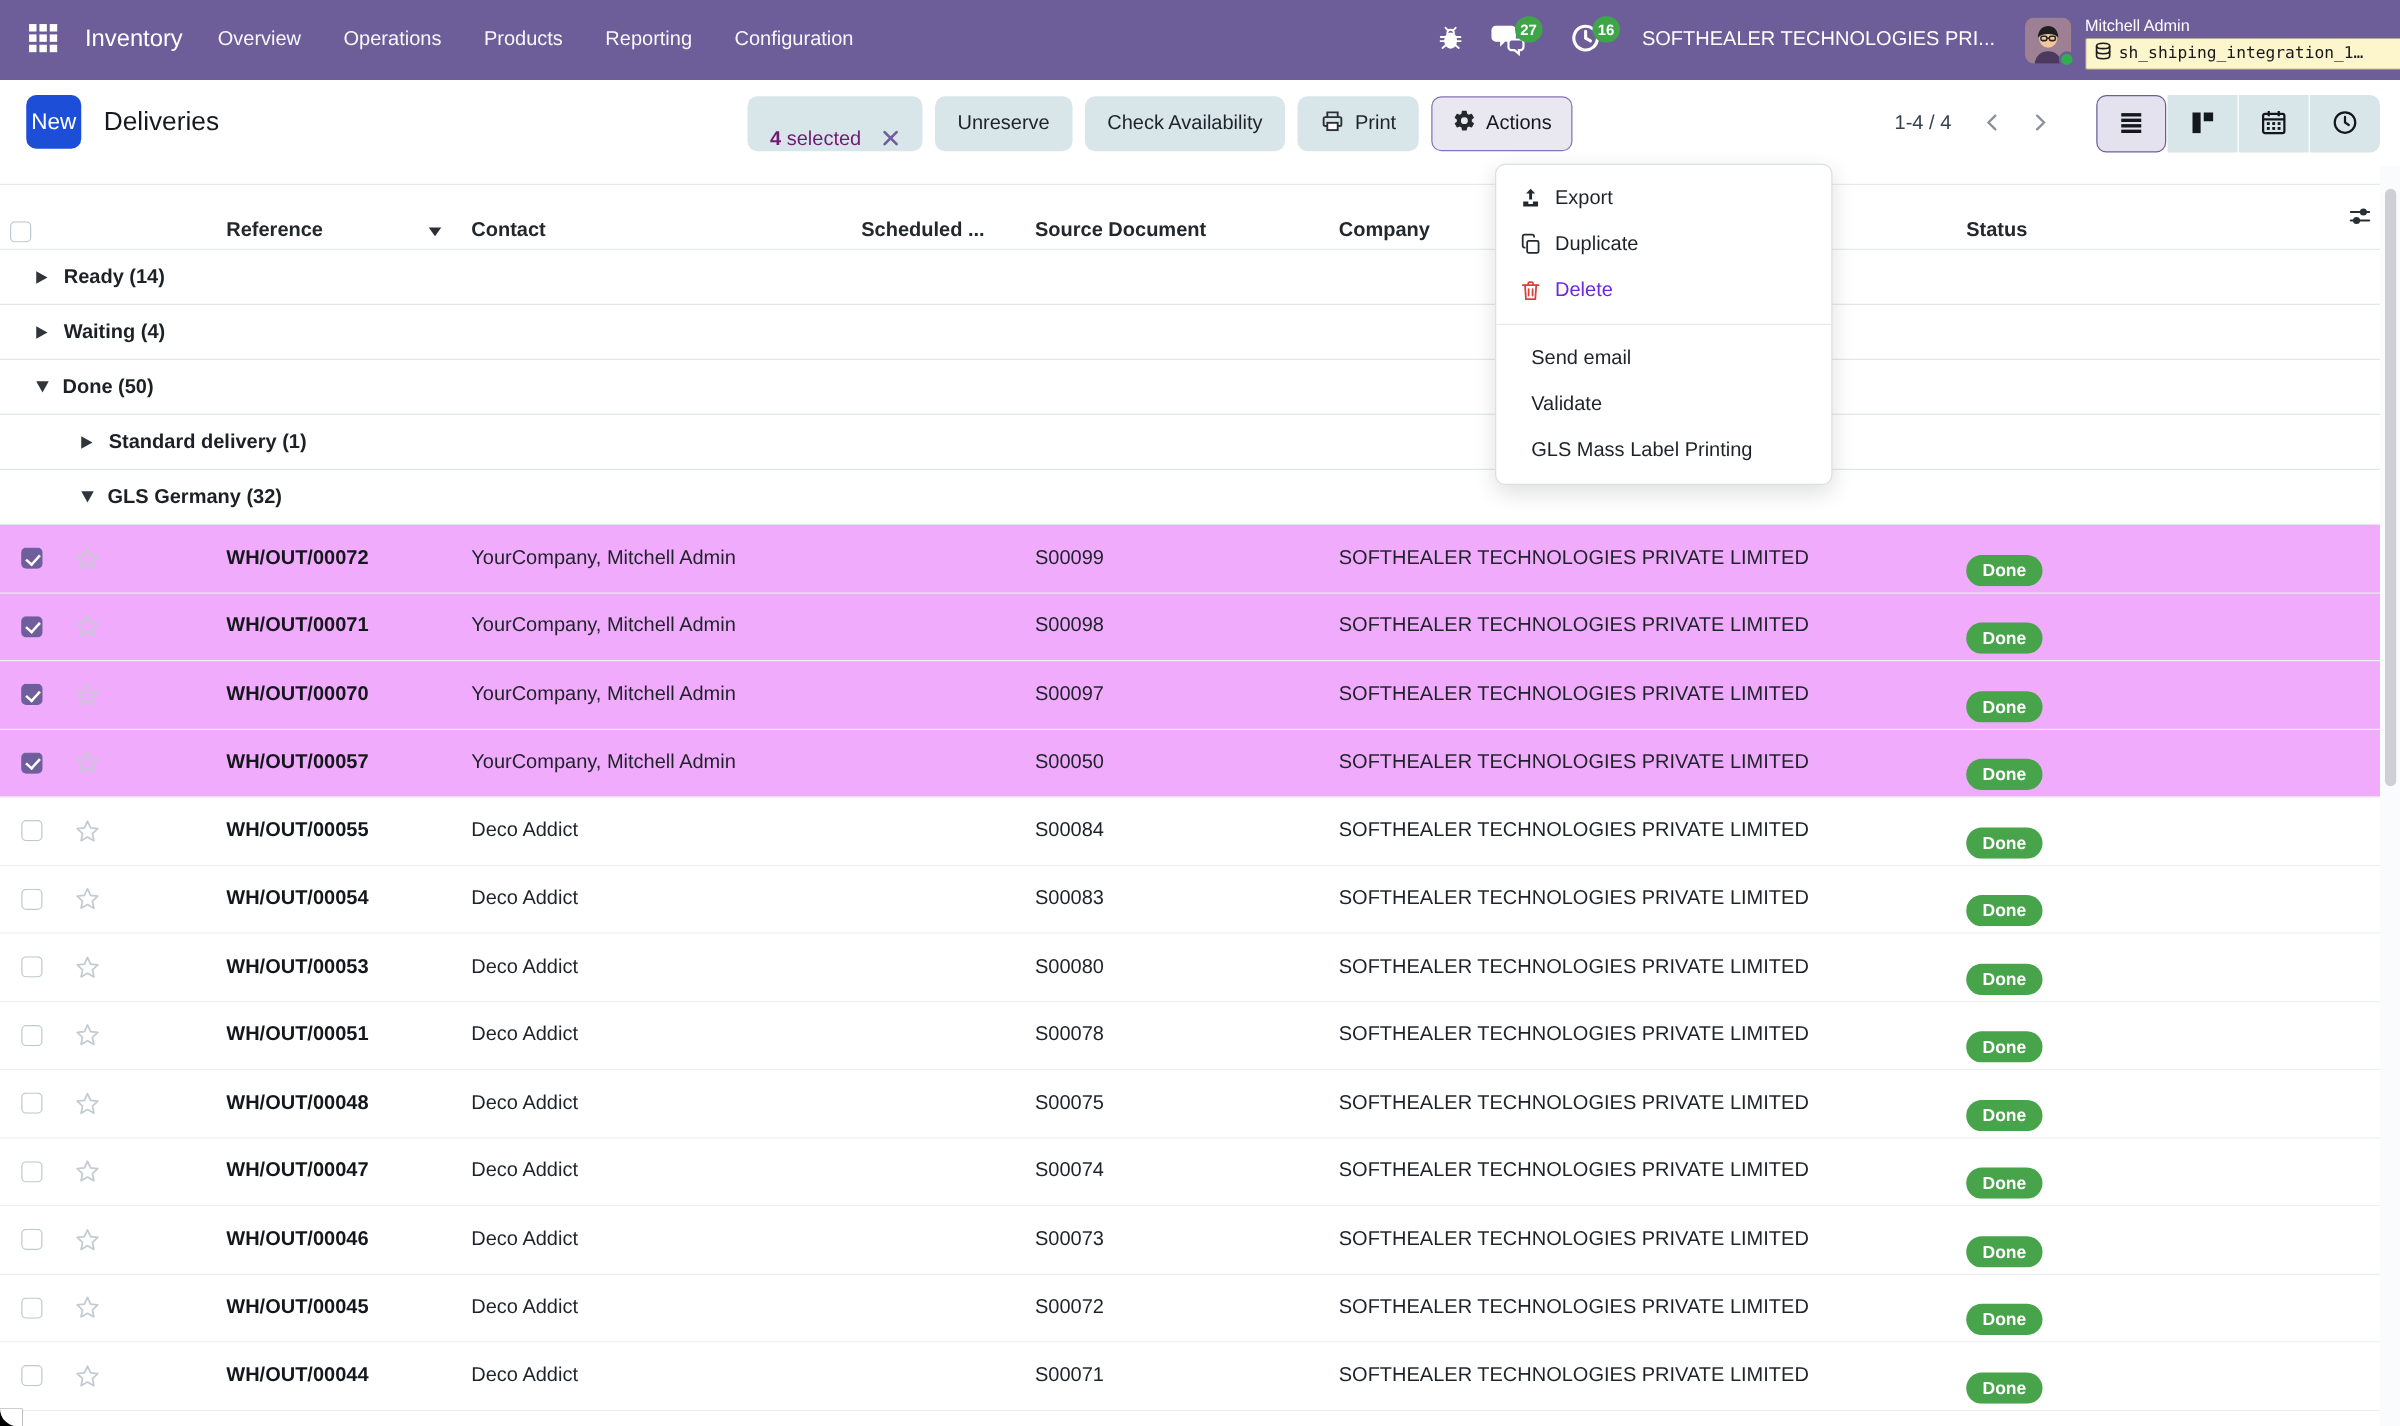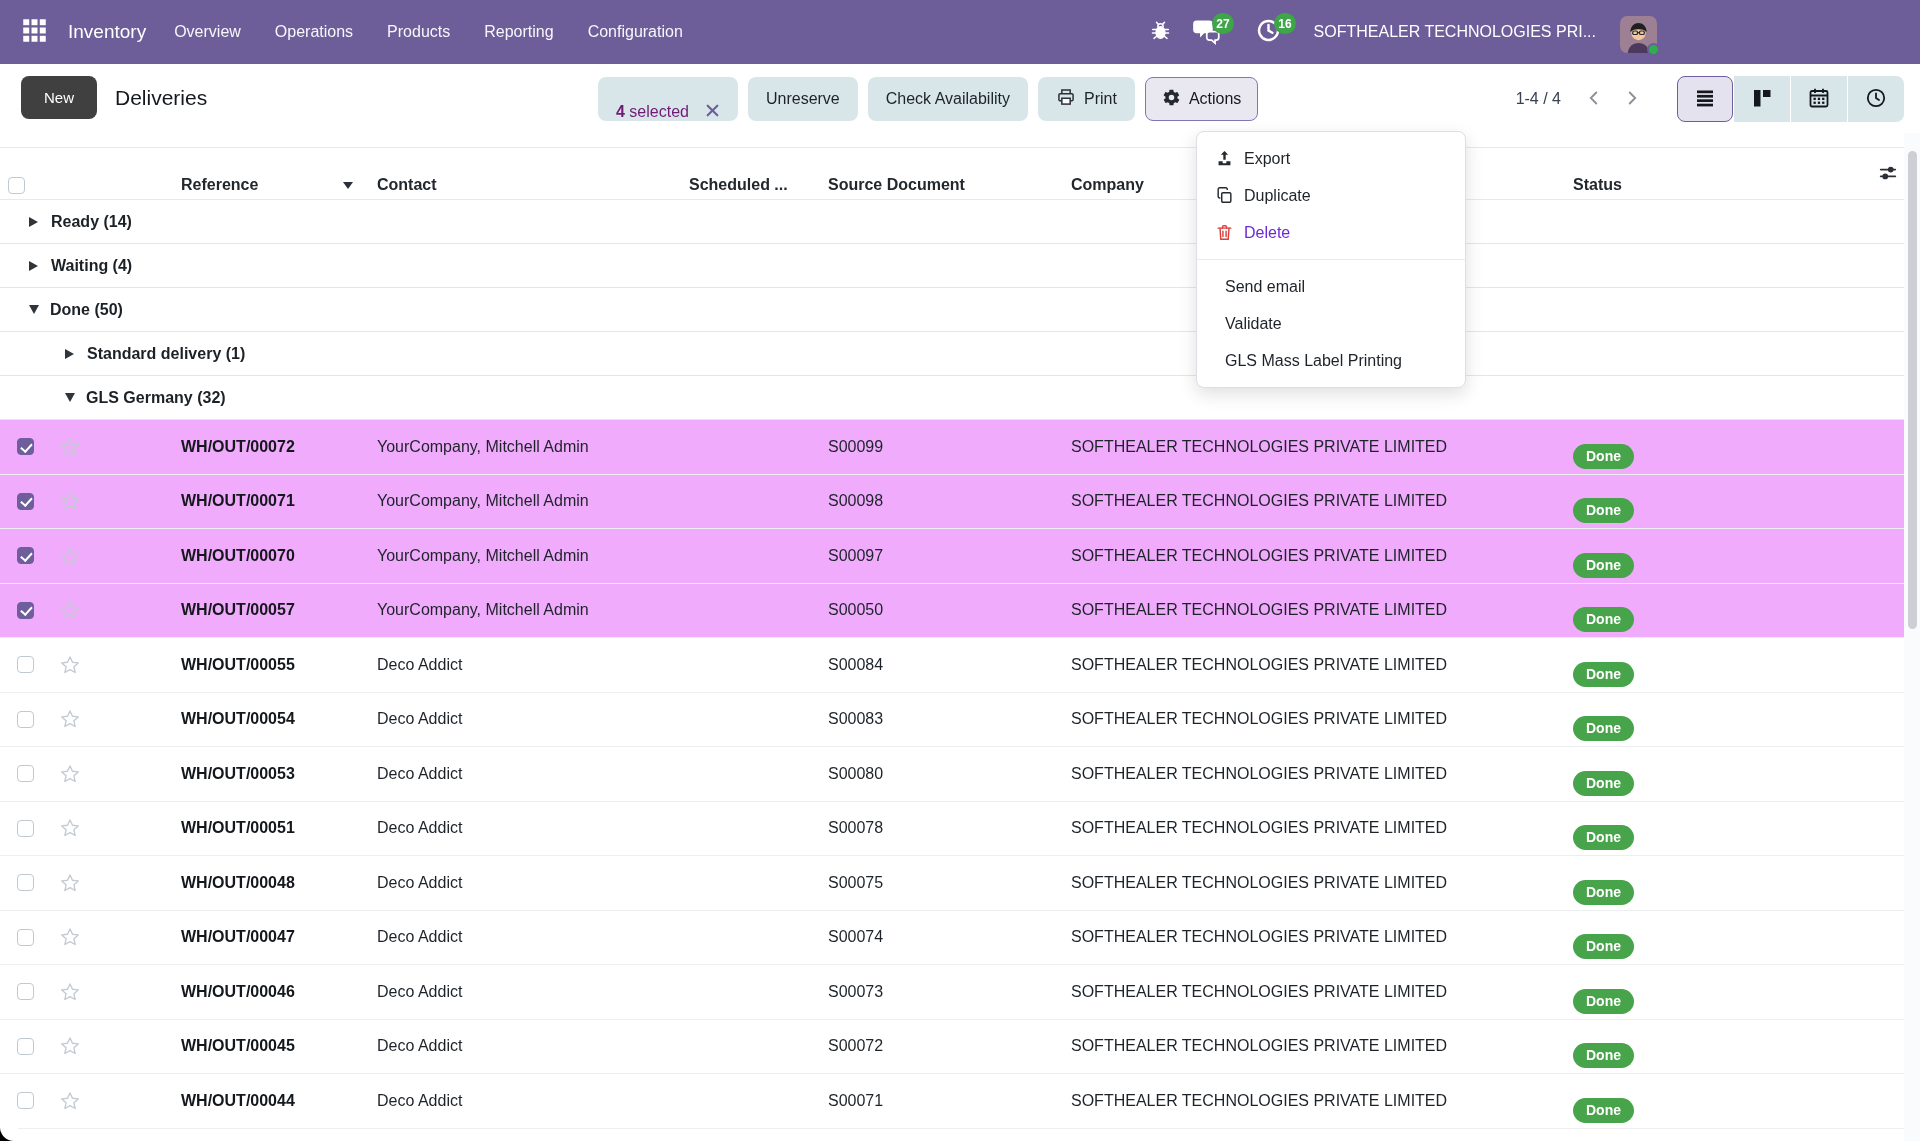--- a/index.html
+++ b/index.html
@@ -33,22 +33,22 @@
     border-radius:50%; background:#2fae4d; border:2px solid #6d5d99; }
   .user-texts { display:flex; flex-direction:column; gap:2px; margin-top:4px; min-width:0; }
   .user-name { font-size:13px; color:#fff; white-space:nowrap; }
   .db-badge { display:flex; align-items:center; gap:5px; background:#fdf5cb;
     border:1px solid rgba(0,0,0,.4); border-radius:2px; padding:2px 6px;
     font-family:"DejaVu Sans Mono", monospace; font-size:13px; color:#18181a;
     white-space:nowrap; overflow:hidden; width:272px; }
   
   .control-panel { position:absolute; top:64px; left:0; right:0; height:69px; background:#fff; }
   .cp-left { position:absolute; left:21px; top:12px; display:flex; align-items:center; gap:18px; }
-  .btn-new { background:#404040; color:#fff; border:none; border-radius:8px; height:43px;
-    padding:0 23px; font-size:15px; cursor:pointer; font-family:inherit; }
+  .btn-new { background:#1d4ed8; color:#fff; border:none; border-radius:8px; height:43px;
+    padding:0 4px; font-size:18px; cursor:pointer; font-family:inherit; }
   .page-title { font-size:21px; font-weight:400; color:#15181c; }
   .cp-actions { position:absolute; left:598px; top:13px; display:flex; gap:10px; height:44px; }
   .sel-chip { background:#d8e6ea; border-radius:8px; display:flex; align-items:flex-end;
     gap:16px; padding:0 18px; font-size:16px; color:#701a75; }
   .sel-chip b { font-weight:700; }
   .chip-x { background:none; border:none; cursor:pointer; display:flex; align-items:center; }
   .btn-flat { background:#d8e6ea; border:none; border-radius:8px; padding:0 18px; font-size:16px;
     color:#1d2329; cursor:pointer; display:flex; align-items:center; gap:8px; font-family:inherit; }
   .btn-actions { background:#e9e7f0; border:1.5px solid #8374b5; border-radius:8px; padding:0 16px;
     font-size:16px; color:#15181c; cursor:pointer; display:flex; align-items:center; gap:8px;
@@ -198,20 +198,35 @@
             <circle cx="18" cy="16.5" r="7" fill="#f2c79c"></circle>
             <path d="M10 15.5c.4-6 4-8.8 8-8.8s7.6 2.8 8 8.8c-2.6-2-4.4-2.7-8-2.7s-5.4.7-8 2.7z" fill="#1f1f22"></path>
             <g fill="none" stroke="#26262a" stroke-width="1.2">
               <rect x="12.4" y="14.6" width="4.6" height="3.4" rx="1.2"></rect>
               <rect x="19" y="14.6" width="4.6" height="3.4" rx="1.2"></rect>
               <path d="M17 16.2h2"></path>
             </g>
           </svg>
           <span class="presence-dot"></span>
         </span>
+        <span class="user-texts">
+          <span class="user-name">Mitchell Admin</span>
+          <span class="db-badge">
+            <span>
+              <svg width="15" height="16" viewBox="0 0 16 17">
+                  <g fill="none" stroke="#1d1d1b" stroke-width="1.4">
+                <ellipse cx="8" cy="4" rx="5.6" ry="2.3"></ellipse>
+                <path d="M2.4 4v8.6c0 1.3 2.5 2.3 5.6 2.3s5.6-1 5.6-2.3V4"></path>
+                <path d="M2.4 8.3c0 1.3 2.5 2.3 5.6 2.3s5.6-1 5.6-2.3"></path>
+              </g>
+                </svg>
+            </span>
+            <span>sh_shiping_integration_1…</span>
+          </span>
+        </span>
       </div>
     </div>
   </header>
 
   <div class="control-panel">
     <div class="cp-left">
       <button class="btn-new">New</button>
       <span class="page-title">Deliveries</span>
     </div>
     <div class="cp-actions">

